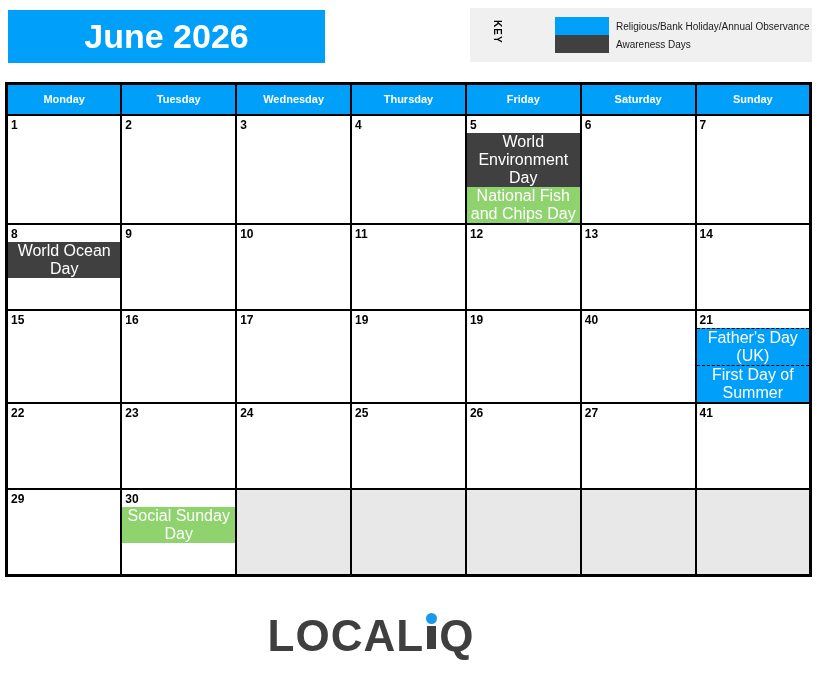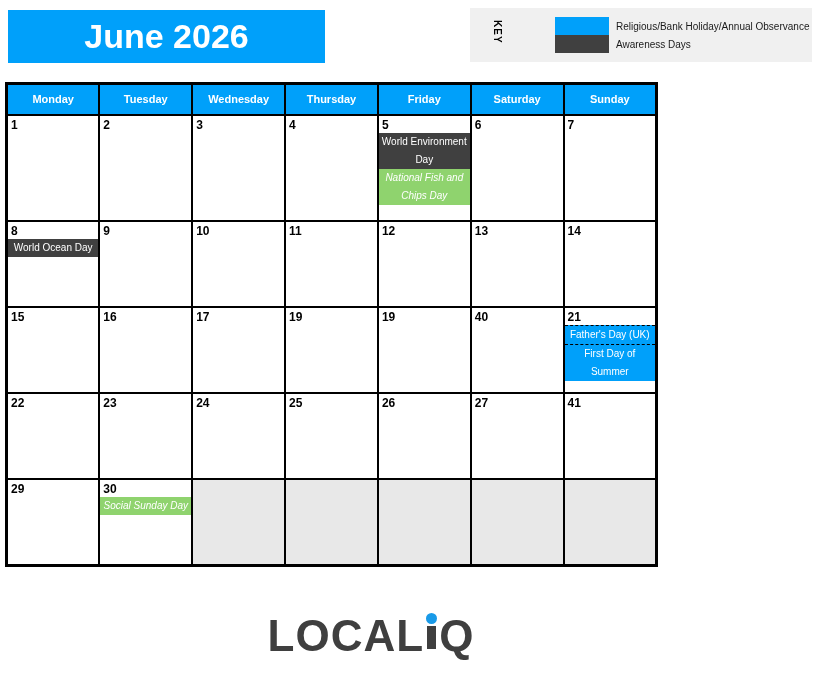--- a/index.html
+++ b/index.html
@@ -35,21 +35,21 @@
     color: #000; margin-left: 22px; height: 30px;
   }
   .key-items { margin-left: 24px; }
   .key-row { display: flex; align-items: center; height: 18px; margin-left: 28px; }
   .key-swatch { width: 54px; height: 18px; flex: 0 0 54px; }
   .key-text { margin-left: 7px; font-size: 10px; color: #1a1a1a; white-space: nowrap; }
 
   
   table.cal {
     position: absolute; left: 5px; top: 82px;
-    width: 653px;
+    width: 807px;
     border-collapse: collapse; table-layout: fixed;
     border: 3px solid #000;
     padding-left: 32px;
   }
   table.cal th, table.cal td {
     border: 2px solid #000;
     padding: 0; vertical-align: top; overflow: hidden;
   }
   table.cal thead tr { height: 31px; }
   table.cal th {
@@ -59,25 +59,25 @@
   }
   table.cal tbody tr:nth-child(1) { height: 106px; }
   table.cal tbody tr:nth-child(n+2) { height: 86px; }
   table.cal tbody tr:nth-child(5) { height: 87px; }
   td.empty { background: #e8e8e8; }
   .daynum {
     font-weight: bold; font-size: 12px; color: #000;
     padding: 2px 0 0 3px; line-height: 15px; height: 17px;
   }
   .event {
-    font-size: 10px; line-height: 18px;
+    font-size: 16px; line-height: 18px;
     text-align: center; color: #fff;
   }
   .event.holiday { background: var(--holiday); }
-  .event.fun { background: var(--fun); font-style: italic; }
+  .event.fun { background: var(--fun); }
   .event.awareness { background: var(--awareness); }
   .event.dashed { border-top: 1px dashed #000; border-bottom: 1px dashed #000; }
 
   
   .logo {
     position: absolute; left: 0; top: 610px; width: 742px; height: 48px;
     display: flex; align-items: flex-end; justify-content: center;
   }
   .logo-part {
     font-size: 44px; font-weight: bold; line-height: 1;

